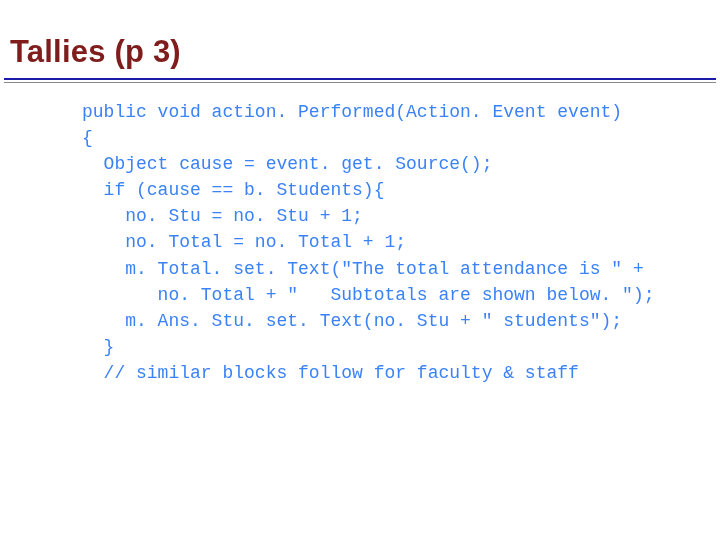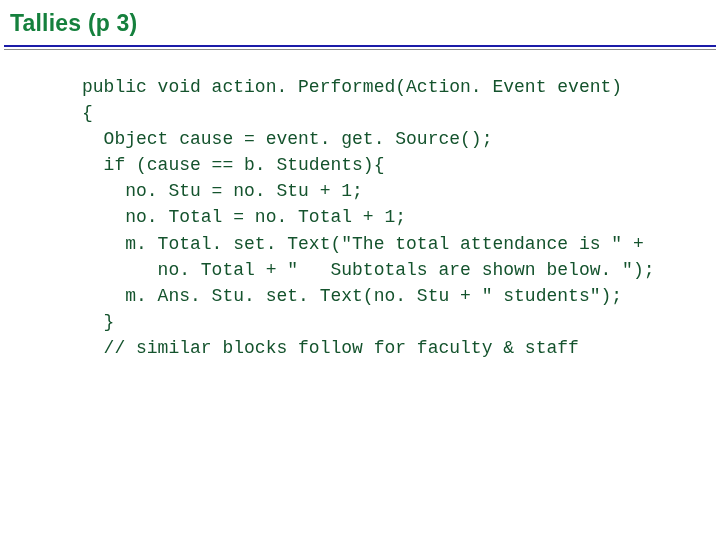--- a/index.html
+++ b/index.html
@@ -14,42 +14,43 @@
   .slide {
     position: relative;
     width: 720px;
     height: 540px;
     box-sizing: border-box;
   }
   .title-wrap {
     padding: 10px 12px 4px 10px;
   }
   .title {
-    font-size: 23px;
+    font-size: 31px;
     font-weight: bold;
-    color: #15803d;
+    color: #7f1d1d;
     letter-spacing: 0.2px;
+    margin-top: 24px;
   }
   .rule {
     height: 0;
     border-top: 2px solid #1b1ba8;
     margin: 4px 4px 0 4px;
   }
   .rule-shadow {
     height: 0;
     border-top: 1px solid #8a8a8a;
     margin: 2px 4px 0 4px;
   }
   .code-block {
-    margin-top: 24px;
+    margin-top: 16px;
     margin-left: 82px;
     font-family: "Courier New", Courier, monospace;
     font-size: 18px;
     line-height: 1.45;
-    color: #14532d;
+    color: #3b82f6;
     white-space: pre; 
   }
 </style>
 </head>
 <body>
 
 <div class="slide">
 
   <div class="title-wrap">
     <div class="title">Tallies (p 3)</div>

